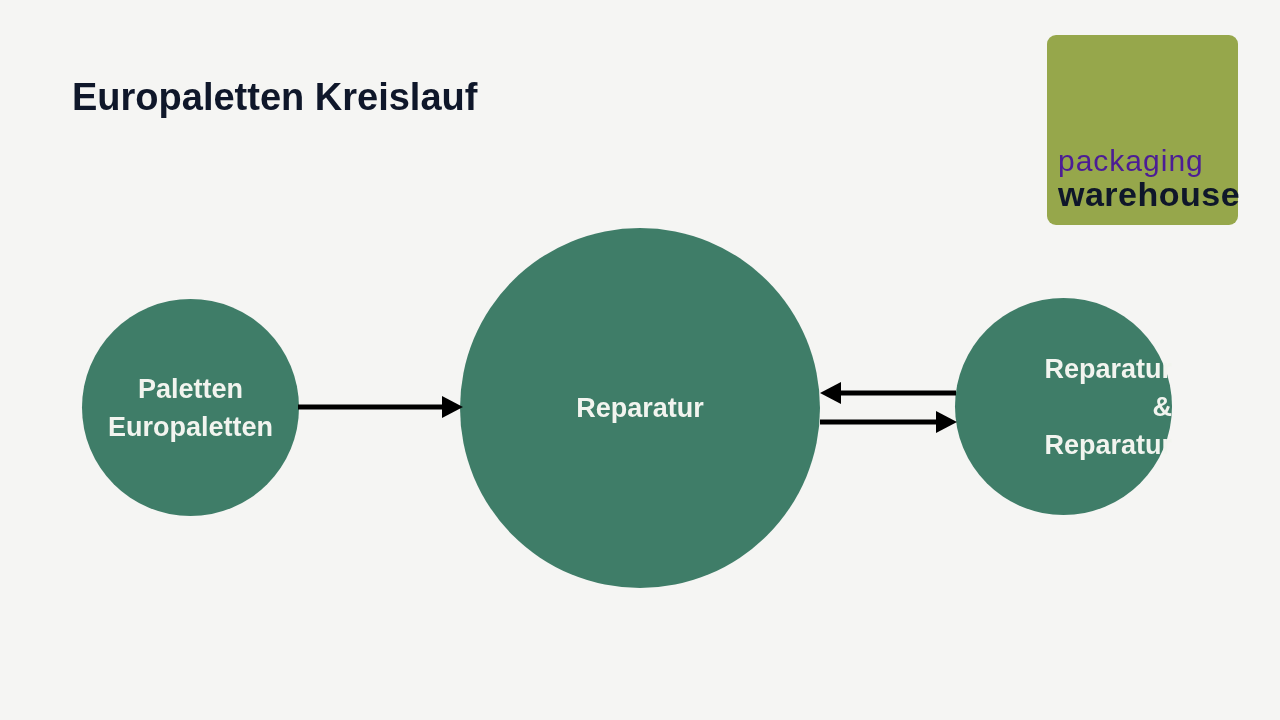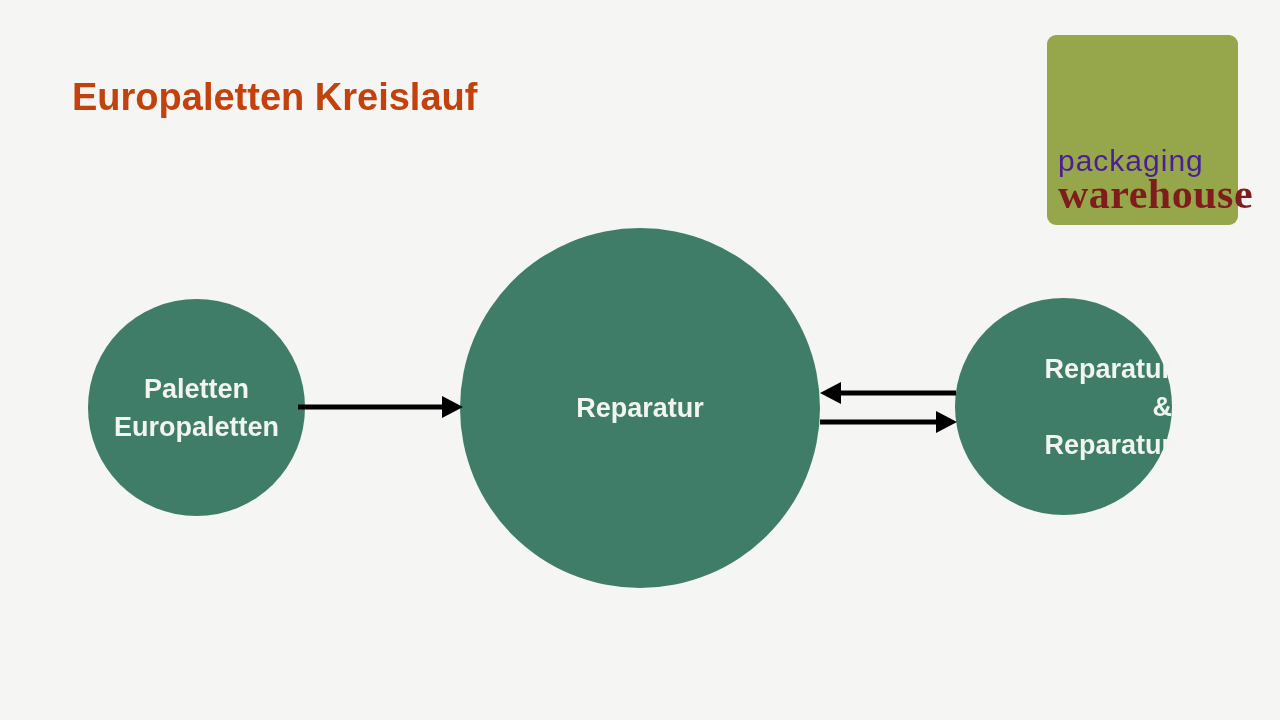--- a/index.html
+++ b/index.html
@@ -18,21 +18,21 @@
     position: absolute;
     inset: 0;
   }
   .title {
     position: absolute;
     left: 72px;
     top: 75px;
     font-size: 38px;
     line-height: 44px;
     font-weight: 700;
-    color: #c2410c;
+    color: #0f172a;
     white-space: nowrap;
   }
   .logo {
     position: absolute;
     left: 1047px;
     top: 35px;
     width: 191px;
     height: 190px;
     background: #96a74b;
     border-radius: 9px;
@@ -45,46 +45,45 @@
   }
   .logo-line1 {
     font-size: 30px;
     font-weight: 300;
     letter-spacing: 1px;
     color: #4c1d95;
     line-height: 33px;
     white-space: nowrap;
   }
   .logo-line2 {
-    font-size: 42px;
+    font-size: 34px;
     font-weight: 700;
     letter-spacing: 0.5px;
-    color: #7f1d1d;
+    color: #0f172a;
     line-height: 35px;
     white-space: nowrap;
-    font-family: Liberation Serif, serif;
   }
   .node {
     position: absolute;
     border-radius: 50%;
     background: #3f7d68;
     display: flex;
     flex-direction: column;
     align-items: center;
     justify-content: center;
     text-align: center;
     color: #f2f4ef;
     font-weight: 700;
   }
   .node-line {
     font-size: 27px;
     line-height: 38px;
     white-space: nowrap;
   }
-  .node-herstellung { left: 88px;  top: 299px; width: 217px; height: 217px; }
+  .node-herstellung { left: 82px;  top: 299px; width: 217px; height: 217px; }
   .node-verwendung  { left: 460px; top: 228px; width: 360px; height: 360px; }
   .node-reparatur   { left: 955px; top: 298px; width: 217px; height: 217px; align-items: flex-end; }
   .arrows {
     position: absolute;
     left: 0;
     top: 0;
     pointer-events: none;
   }
 </style>
 </head>

